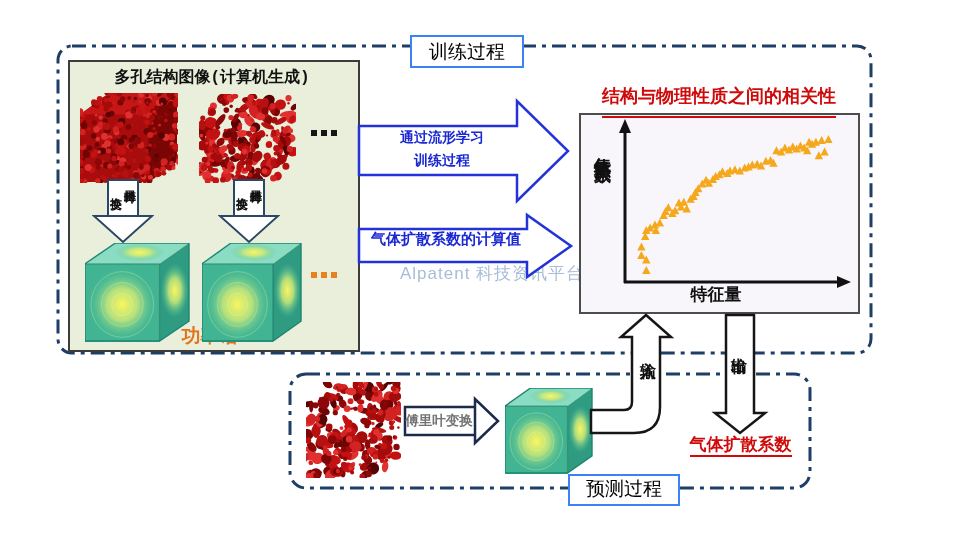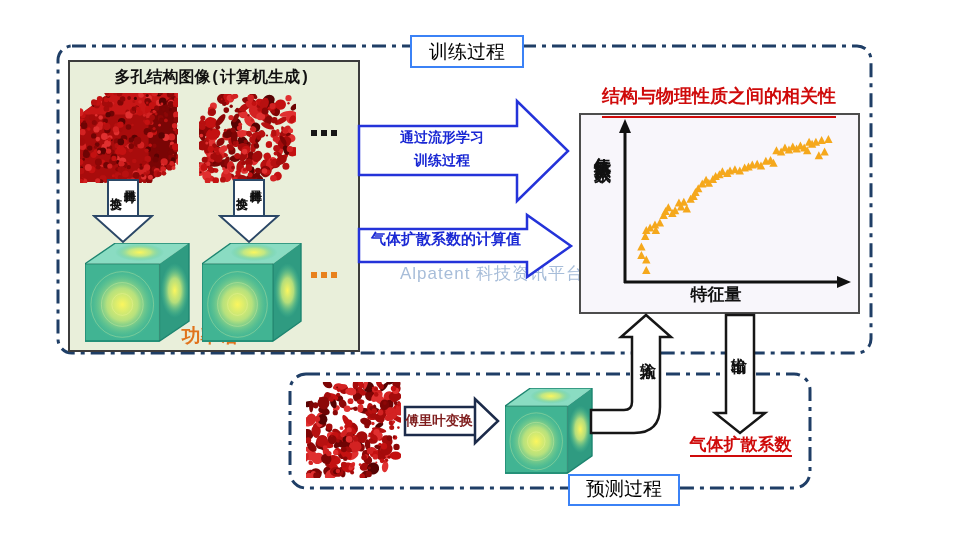--- a/index.html
+++ b/index.html
@@ -43,21 +43,21 @@
   .plot-box{left:579px;top:113px;width:281px;height:201px;background:#f8f6fb;
     border:2px solid #4d4d4d;z-index:2;box-sizing:border-box;}
   .ylabel{left:10px;top:28px;font-size:17px;font-weight:bold;letter-spacing:2px;z-index:3;}
   .xlabel{left:0;right:7px;bottom:6px;text-align:center;font-size:17px;font-weight:bold;color:#111;z-index:3;}
 
   .io-text{font-size:16px;font-weight:600;z-index:6;}
   .result-text{left:658px;top:433px;width:165px;text-align:center;z-index:5;}
   .result-text span{color:#cf0a0a;font-weight:bold;font-size:17px;
     border-bottom:2px solid #cf0a0a;padding-bottom:1px;}
 
-  .fourier-h-text{left:403px;top:412px;width:72px;text-align:center;color:#7f1d1d;
+  .fourier-h-text{left:403px;top:412px;width:72px;text-align:center;color:#737373;
     font-weight:bold;font-size:13.5px;z-index:5;}
 
   .z4{z-index:4;} .z5{z-index:5;}
 </style>
 </head>
 <body>
 
 <div class="stage">
 
   <svg class="abs bg-layer" width="977" height="551">

